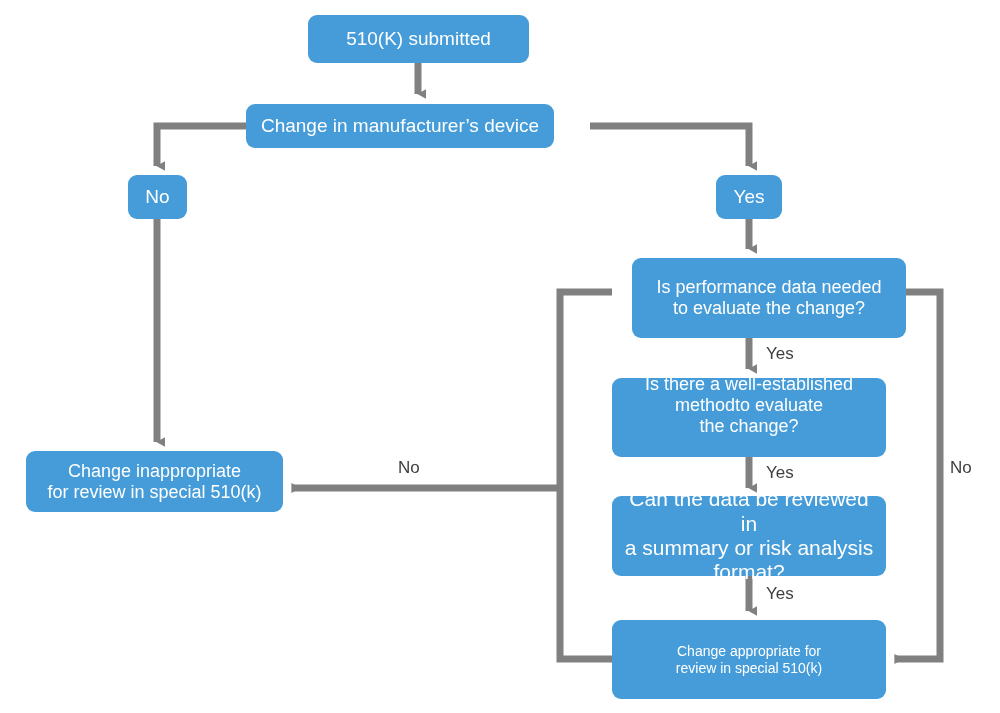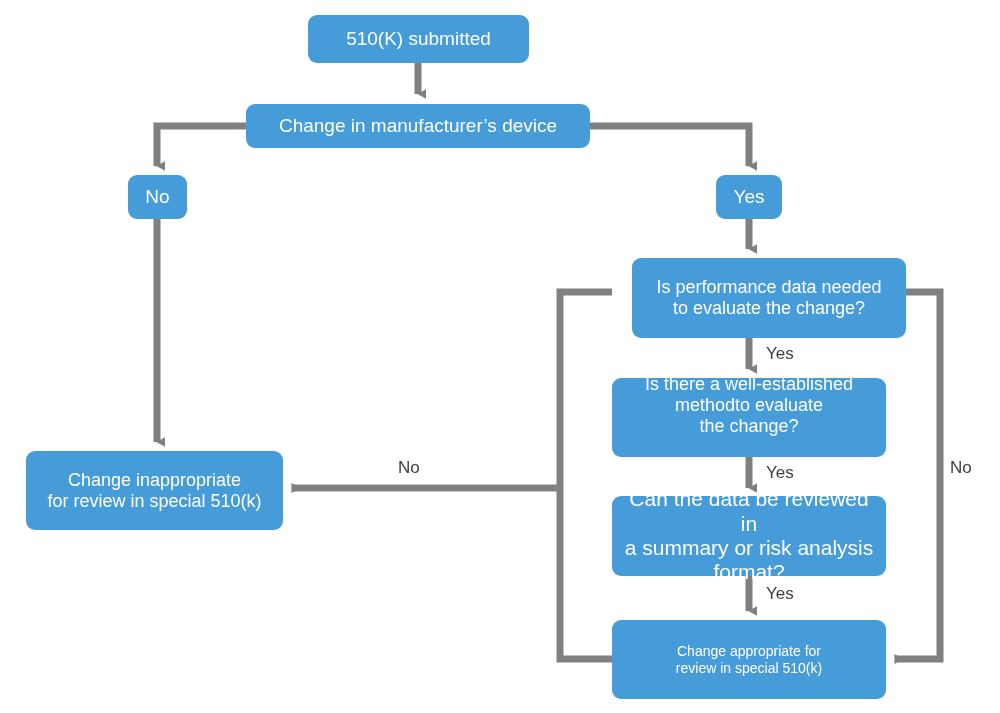--- a/index.html
+++ b/index.html
@@ -38,27 +38,27 @@
     line-height: 1.16;
     padding: 20px 8px;
     z-index: 5;
   }
   .node-text {
     display: block;
     width: 100%;
     white-space: pre-line;
   }
   .n-start      { left: 308px; top: 15px;  width: 221px; height: 48px;  font-size: 19px; }
-  .n-change     { left: 246px; top: 104px; width: 344px; height: 44px;  font-size: 19px; }
+  .n-change     { left: 246px; top: 104px; width: 308px; height: 44px;  font-size: 19px; }
   .n-no-branch  { left: 128px; top: 175px; width: 59px;  height: 44px;  font-size: 19px; }
   .n-yes-branch { left: 716px; top: 175px; width: 66px;  height: 44px;  font-size: 19px; }
   .n-q1         { left: 632px; top: 258px; width: 274px; height: 80px;  font-size: 18px; }
   .n-q2         { left: 612px; top: 378px; width: 274px; height: 79px;  font-size: 18px; align-items: flex-end; }
   .n-q3         { left: 612px; top: 496px; width: 274px; height: 80px;  font-size: 21px; }
-  .n-out-bad    { left: 26px;  top: 451px; width: 257px; height: 79px;  font-size: 18px; }
+  .n-out-bad    { left: 26px;  top: 451px; width: 257px; height: 61px;  font-size: 18px; }
   .n-out-good   { left: 612px; top: 620px; width: 274px; height: 79px;  font-size: 14px; }
 
   .edge-label {
     position: absolute;
     color: #3F3F3F;
     font-size: 17px;
     z-index: 6;
     white-space: nowrap;
   }
   .lbl-yes1 { left: 766px; top: 344px; }

